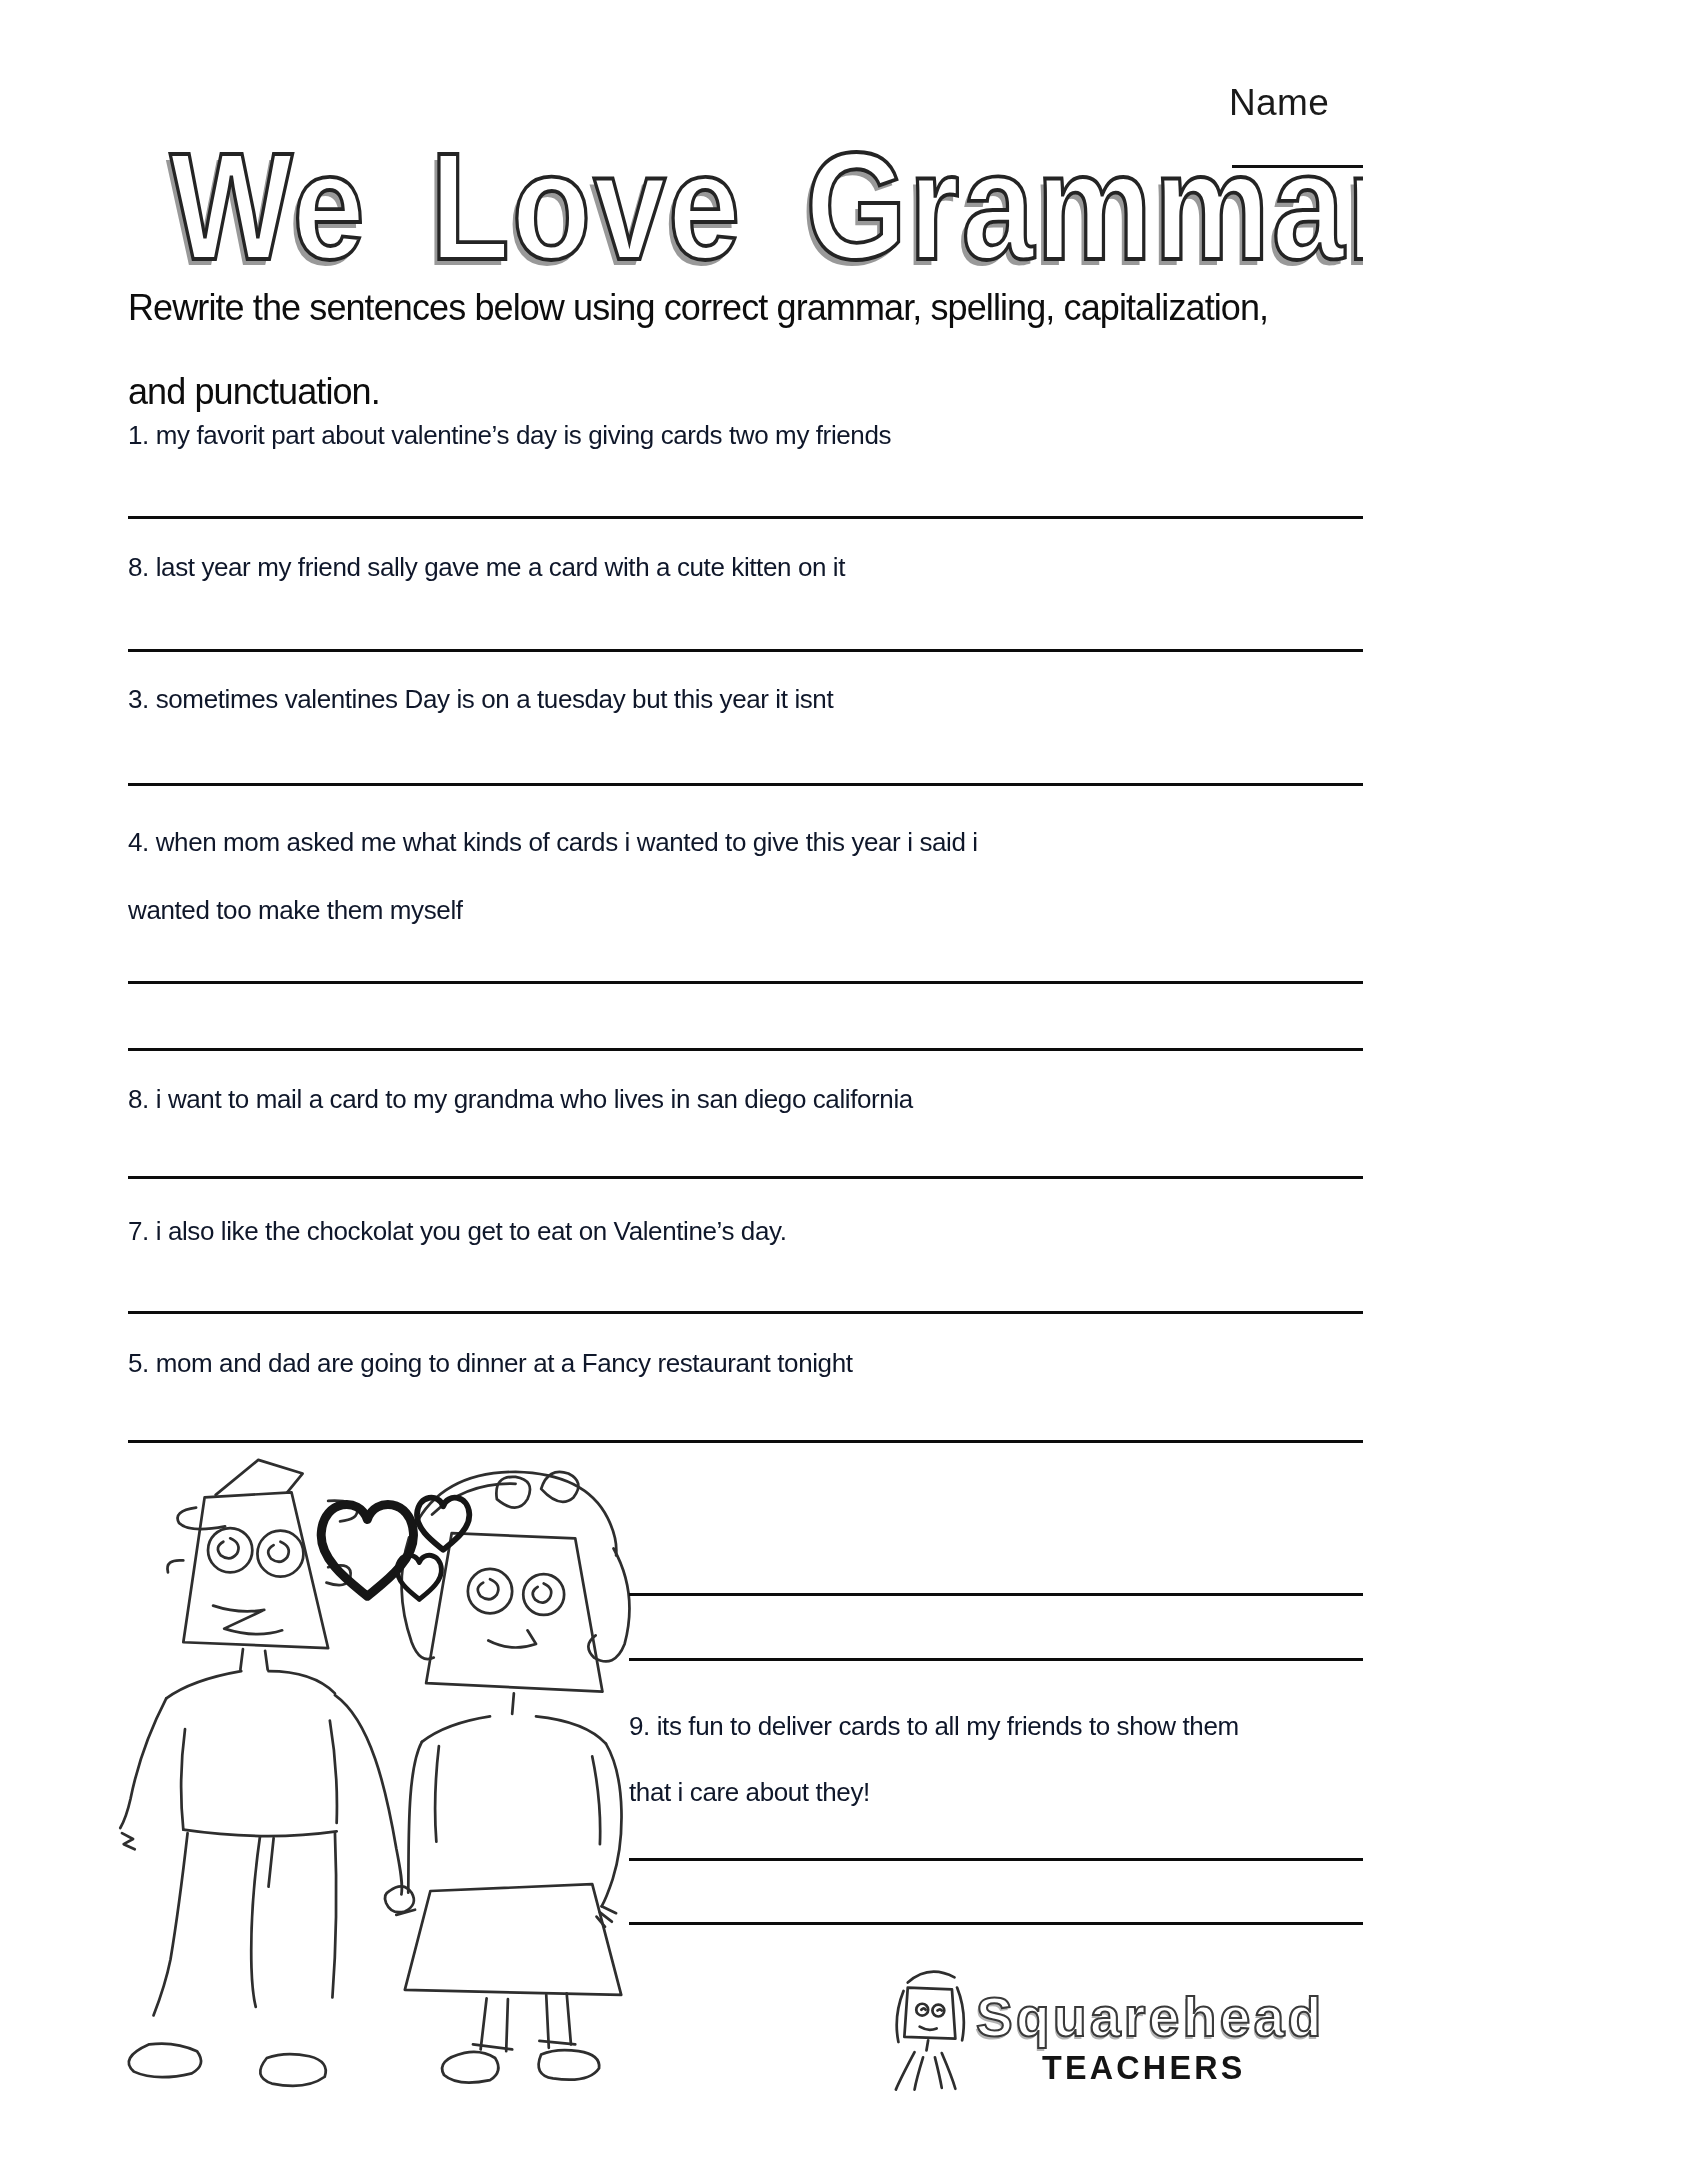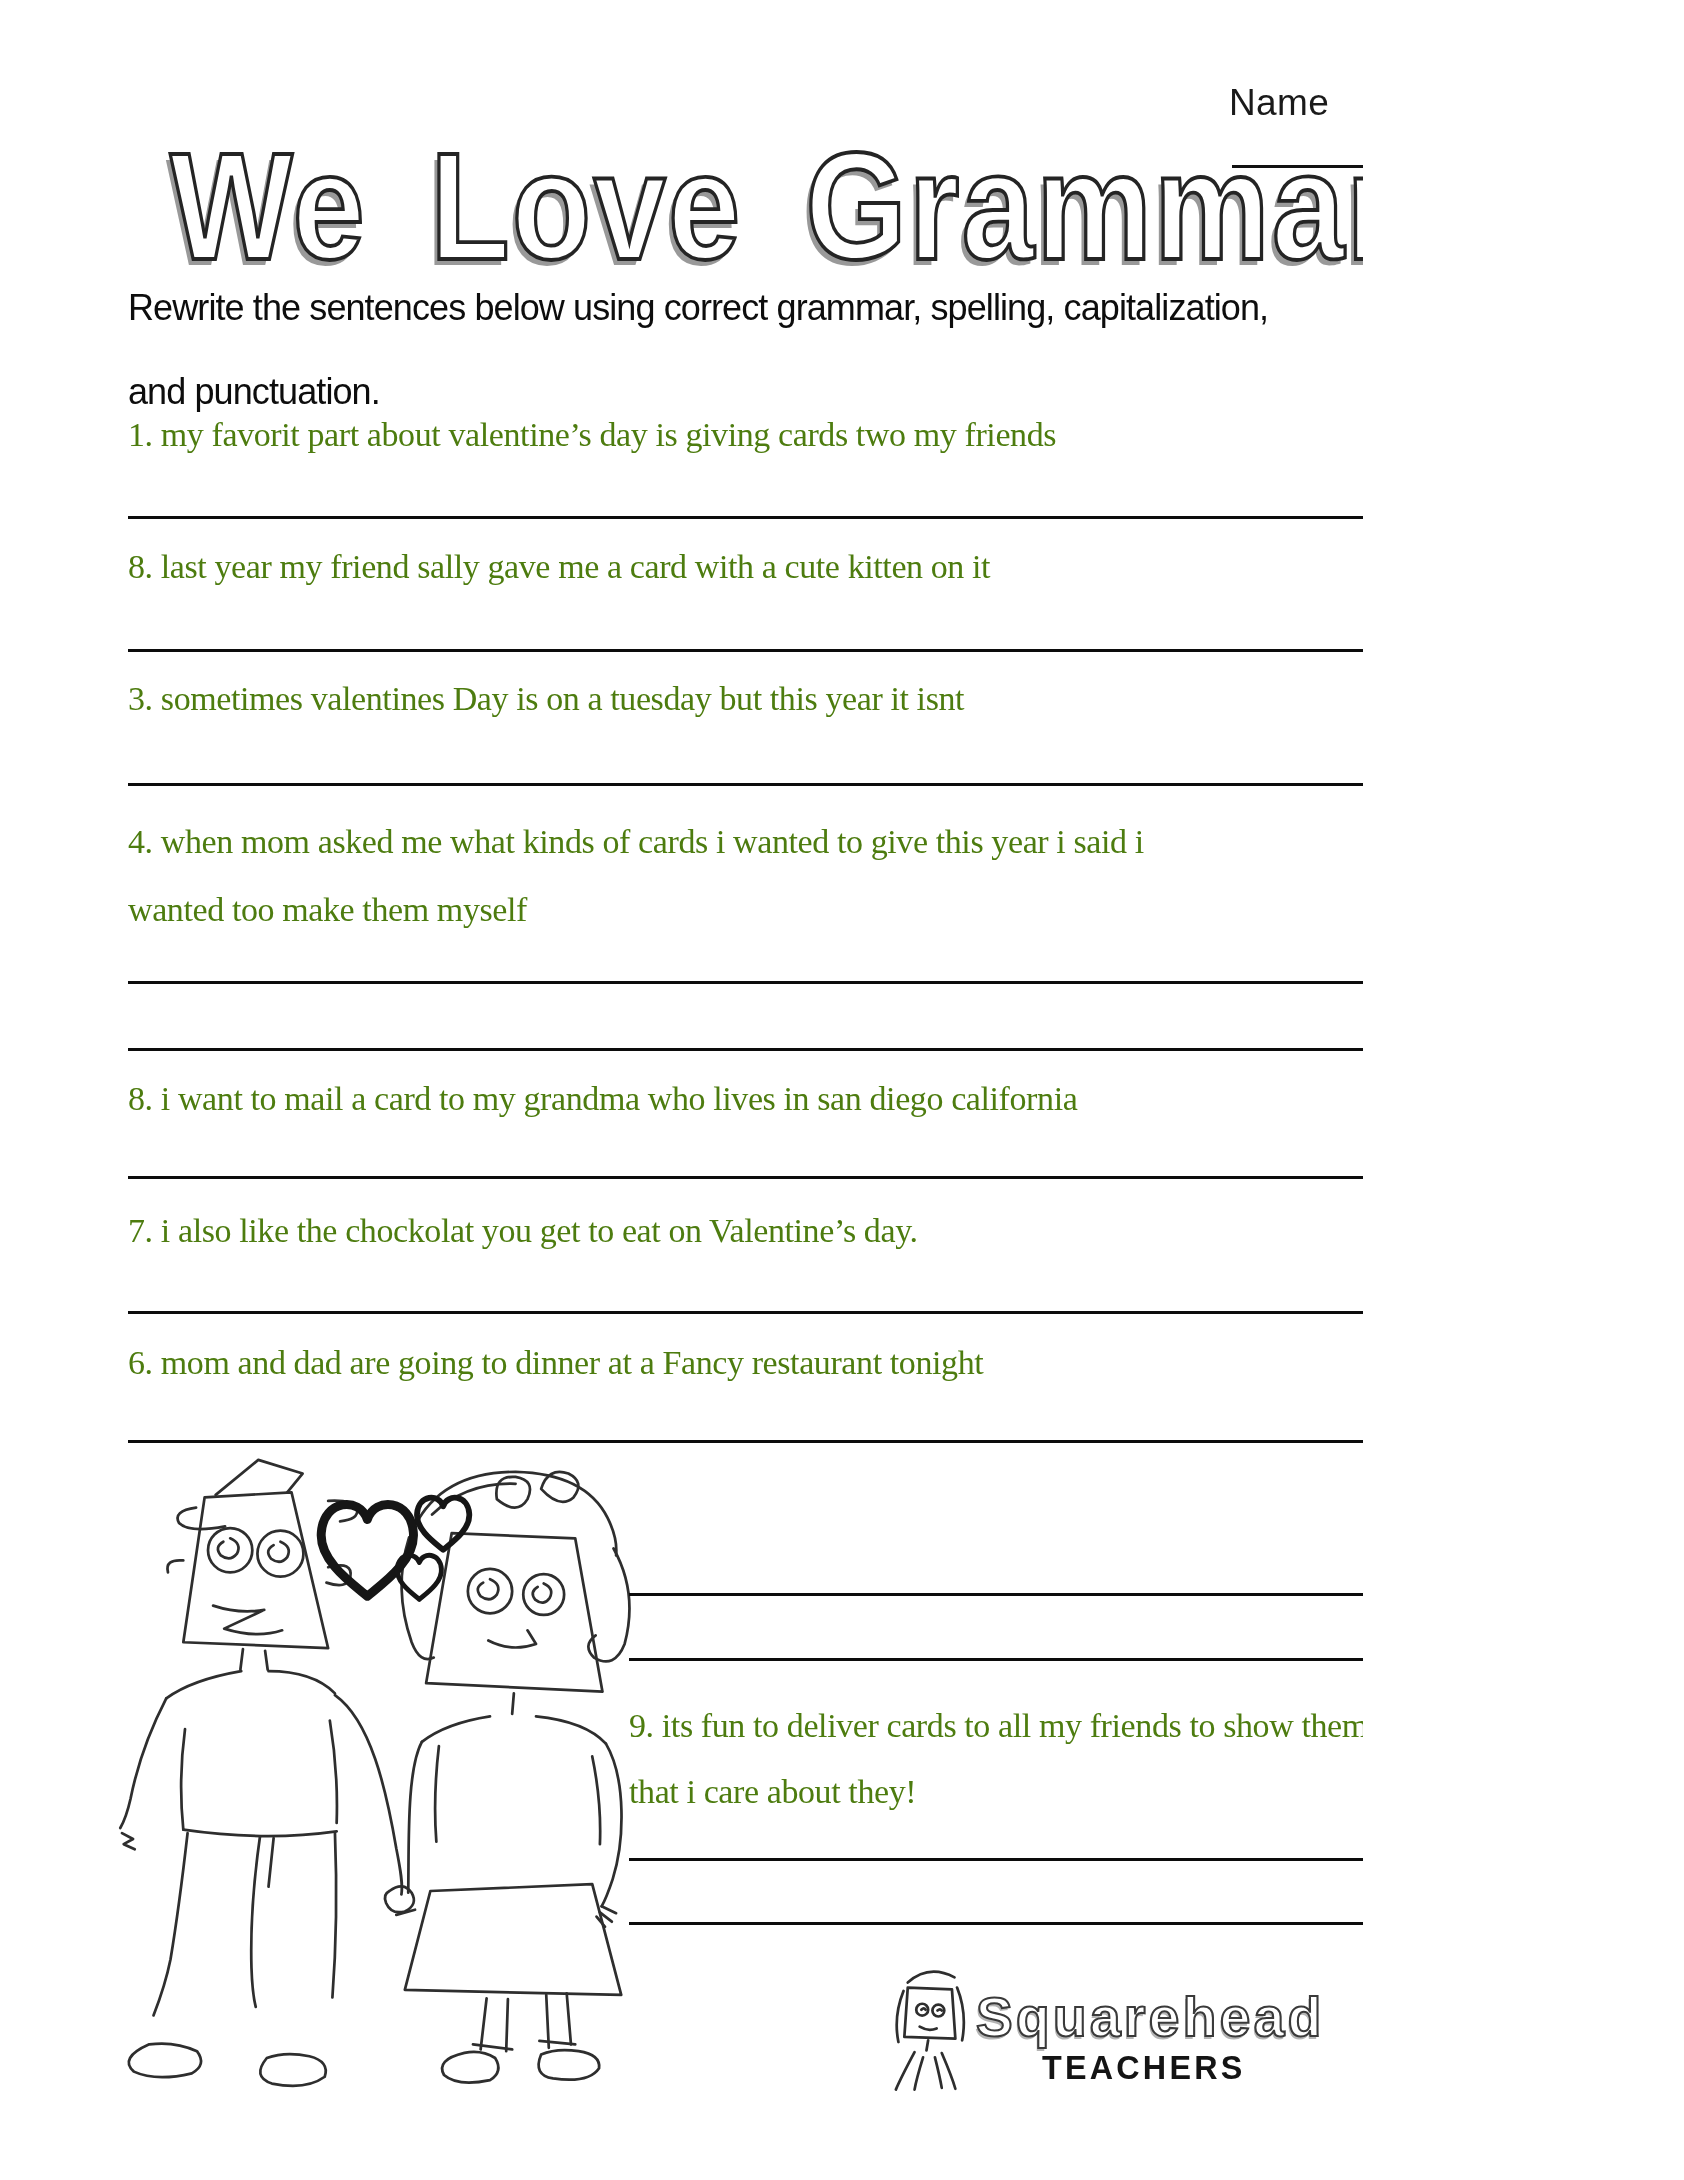--- a/index.html
+++ b/index.html
@@ -18,21 +18,21 @@
     -webkit-text-stroke:3.8px #242424;
     text-shadow:-5.1px 6px 0 rgba(70,70,70,0.55);
     transform:scaleX(0.85);transform-origin:left top;
   }
   
   .instructions{
     left:128px;top:266px;font-size:36px;font-weight:400;line-height:84px;
     letter-spacing:-0.9px;white-space:pre;color:#0d0d0d;
   }
   
-  .sentence{font-size:34px;line-height:48px;letter-spacing:-0.4px;white-space:pre;color:#4d7c0f;font-family:Liberation Serif, serif;}
+  .sentence{font-size:26px;line-height:48px;letter-spacing:-0.4px;white-space:pre;color:#0f172a;}
   .s4{line-height:68px;}
   .s9{line-height:66px;}
   
   .ans{border-top:3.4px solid #0c0c0c;height:0;}
   .ans-a{left:128px;width:1436px;}
   .ans-b{left:629px;width:935px;}
   
   .sketch{stroke:#2e2e2e;stroke-width:3.2;fill:none;stroke-linecap:round;stroke-linejoin:round;}
   .heart{stroke:#161616;fill:none;stroke-linecap:round;stroke-linejoin:round;}
   .logo{left:882px;top:1957px;display:flex;align-items:center;}
@@ -72,21 +72,21 @@
 wanted too make them myself</div>
   <div class="abs ans ans-a" style="top:981px"></div>
   <div class="abs ans ans-a" style="top:1048px"></div>
 
   <div class="abs sentence" style="left:128px;top:1075px">8. i want to mail a card to my grandma who lives in san diego california</div>
   <div class="abs ans ans-a" style="top:1176px"></div>
 
   <div class="abs sentence" style="left:128px;top:1207px">7. i also like the chockolat you get to eat on Valentine’s day.</div>
   <div class="abs ans ans-a" style="top:1311px"></div>
 
-  <div class="abs sentence" style="left:128px;top:1339px">6. mom and dad are going to dinner at a Fancy restaurant tonight</div>
+  <div class="abs sentence" style="left:128px;top:1339px">5. mom and dad are going to dinner at a Fancy restaurant tonight</div>
   <div class="abs ans ans-a" style="top:1440px"></div>
 
   <svg class="abs" viewBox="0 0 610 770" style="left:115px;top:1448px;width:520px;height:656px">
     <g class="sketch">
 
       <path d="M118,55 L168,14 L220,30 L202,52"></path>
       <path d="M95,70 Q67,74 75,88 Q87,100 129,92"></path>
       <path d="M250,62 Q278,60 284,72 Q286,84 264,86"></path>
 
       <path d="M105,58 L207,52 L250,235 L80,228 Z"></path>

